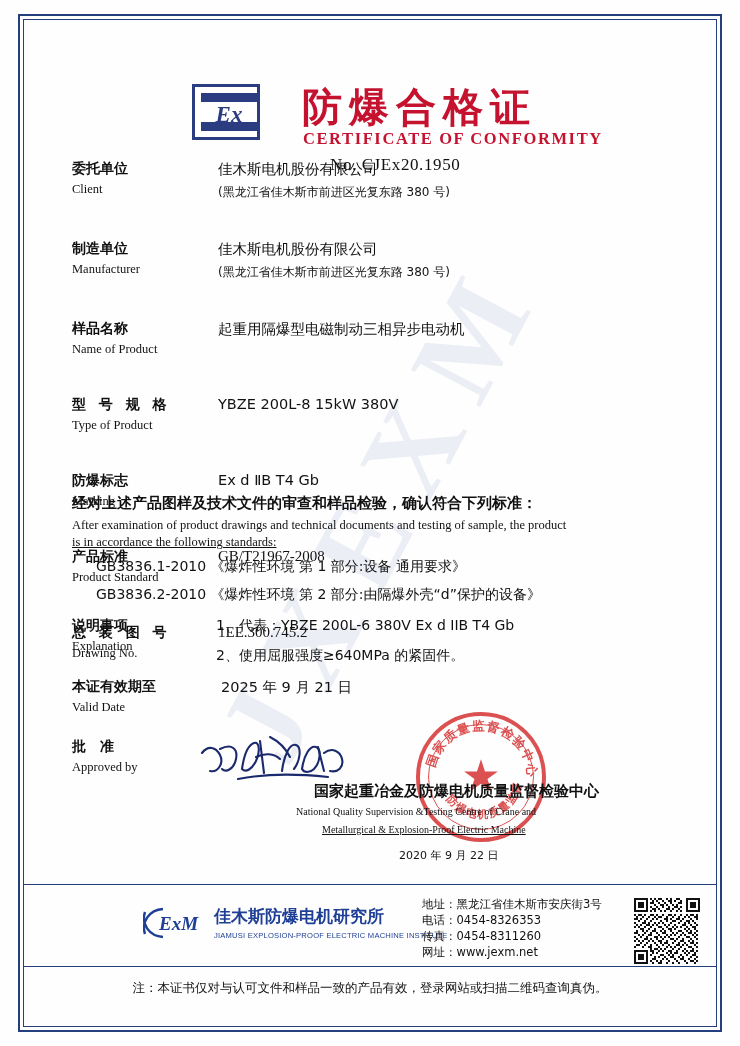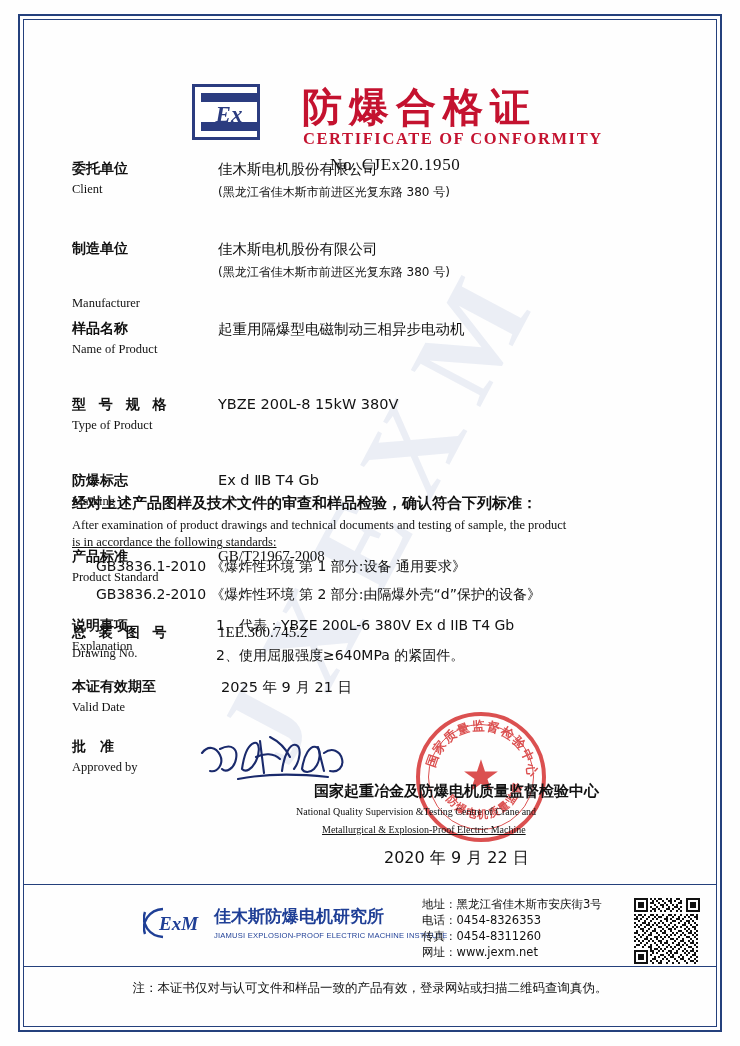--- a/index.html
+++ b/index.html
@@ -251,23 +251,23 @@
   }
   .org-en1, .org-en2 {
     position: absolute;
     font-family: "Liberation Serif", serif;
     font-size: 10px;
     color: #111;
     white-space: nowrap;
   }
   .issue-date {
     position: absolute;
-    left: 384px; top: 848px;
-    font-family: "DejaVu Sans", sans-serif;
-    font-size: 16px;
+    left: 399px; top: 848px;
+    font-family: "DejaVu Sans", sans-serif;
+    font-size: 11px;
     color: #111;
     white-space: nowrap;
   }
 
   
   .footer-sep {
     position: absolute;
     left: 24px; top: 884px;
     width: 692px;
     height: 1px;
@@ -377,21 +377,21 @@
 
     <div class="row">
       <div class="lbl-cn abs" style="top:8px;">委托单位</div>
       <div class="lbl-en abs" style="top:30px;">Client</div>
       <div class="val abs" style="top:8px;">佳木斯电机股份有限公司</div>
       <div class="val-sub abs" style="top:32px;">(黑龙江省佳木斯市前进区光复东路 380 号)</div>
     </div>
 
     <div class="row">
       <div class="lbl-cn abs" style="top:62px;">制造单位</div>
-      <div class="lbl-en abs" style="top:84px;margin-top:34px;">Manufacturer</div>
+      <div class="lbl-en abs" style="top:84px;">Manufacturer</div>
       <div class="val abs" style="top:62px;">佳木斯电机股份有限公司</div>
       <div class="val-sub abs" style="top:86px;">(黑龙江省佳木斯市前进区光复东路 380 号)</div>
     </div>
 
     <div class="row">
       <div class="lbl-cn abs" style="top:116px;">样品名称</div>
       <div class="lbl-en abs" style="top:138px;">Name of Product</div>
       <div class="val abs" style="top:116px;">起重用隔爆型电磁制动三相异步电动机</div>
     </div>
 

